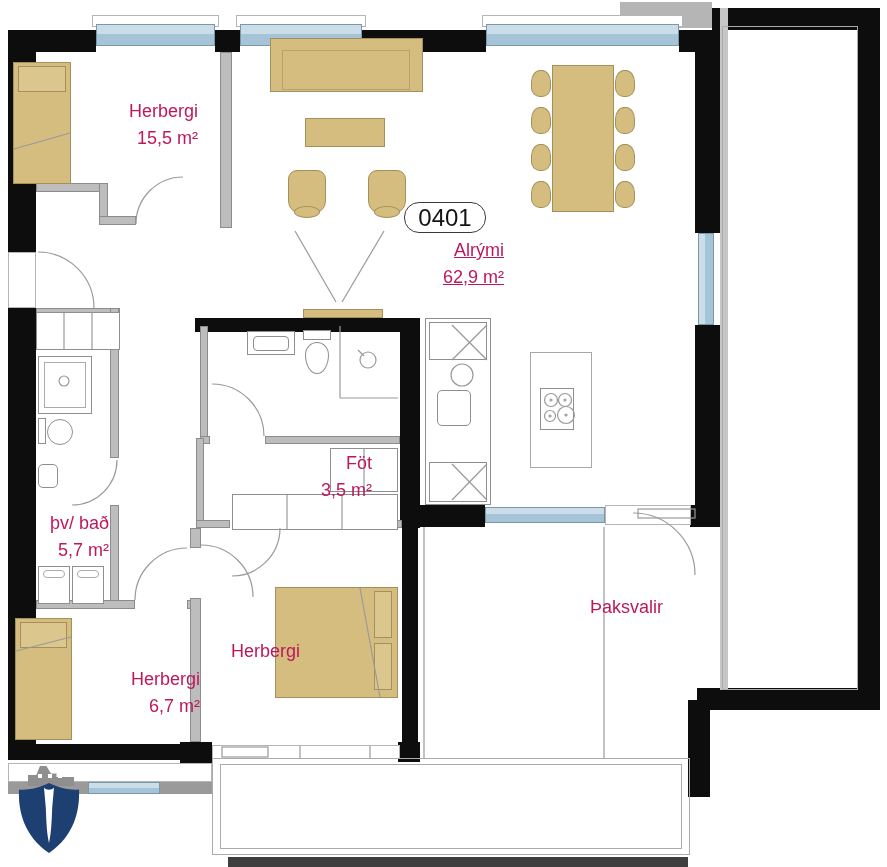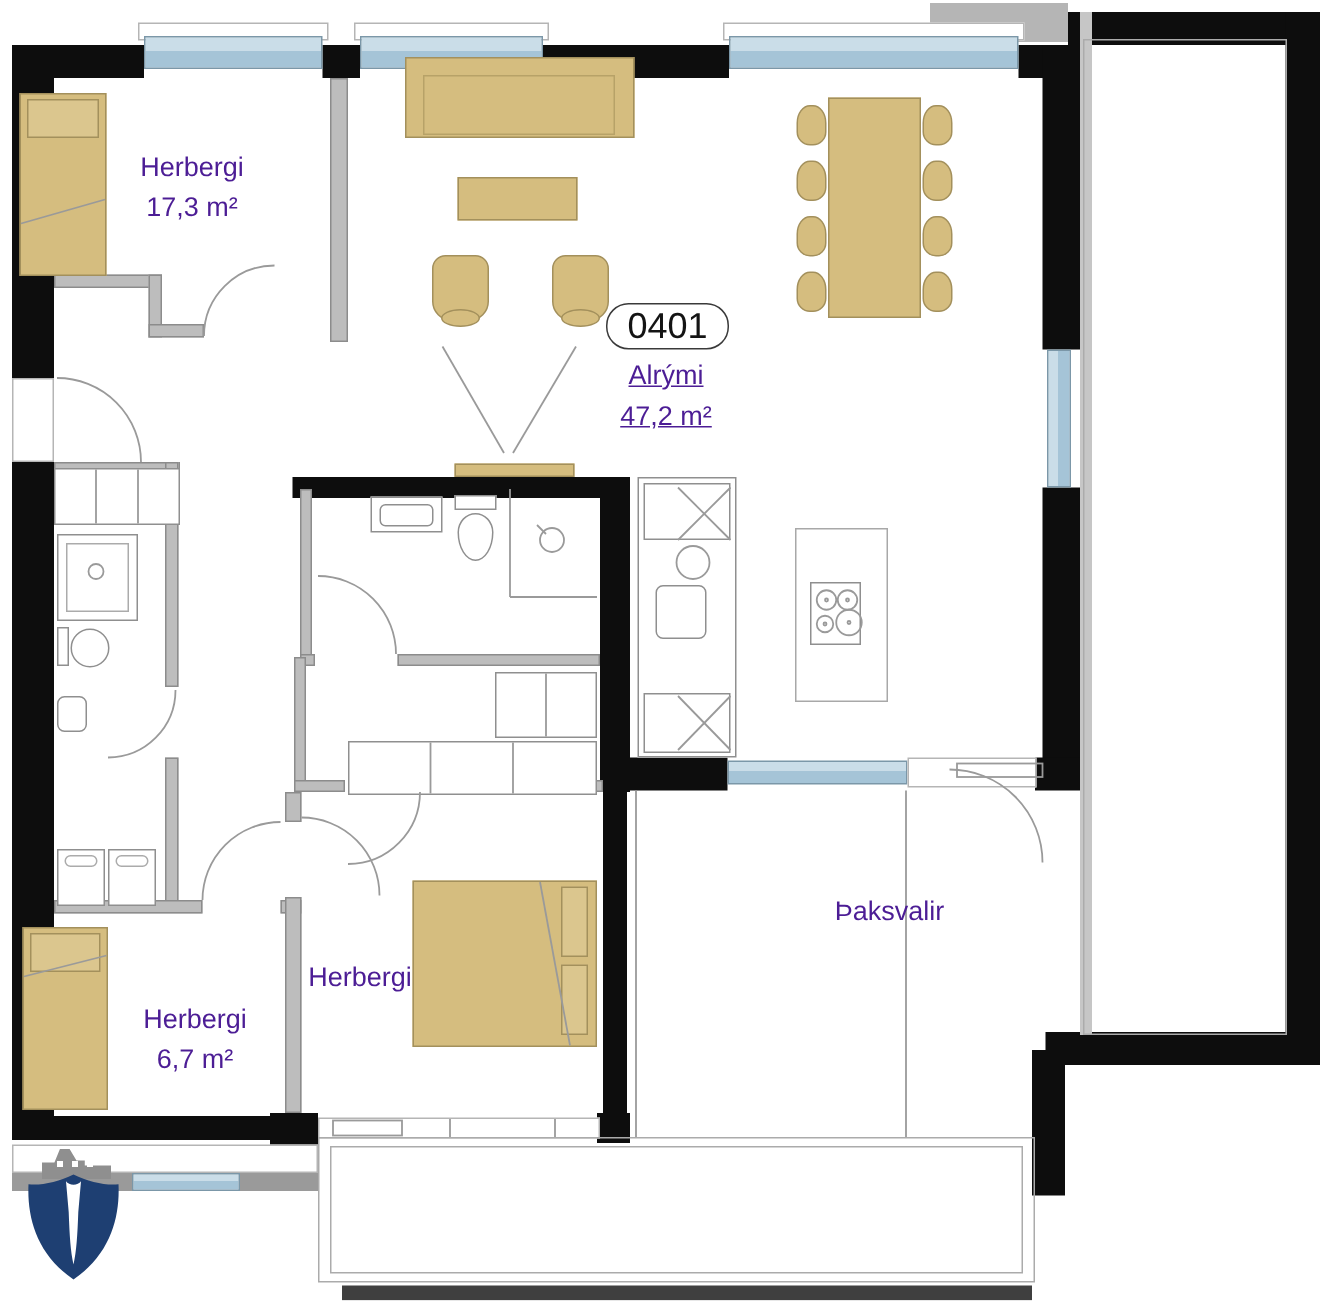--- a/index.html
+++ b/index.html
@@ -17,21 +17,21 @@
   .tan{position:absolute;background:#d5bd7f;border:1px solid #a3905c;box-sizing:border-box;}
   .tanline{position:absolute;border:1px solid #b7a268;box-sizing:border-box;}
   .pillow{position:absolute;background:#dbc68e;border:1px solid #a3905c;box-sizing:border-box;}
   .fix{position:absolute;background:#fff;border:1px solid #8f8f8f;box-sizing:border-box;}
   .chair{position:absolute;width:20px;height:27px;background:#d5bd7f;border:1px solid #a3905c;
          box-sizing:border-box;border-radius:9px 9px 9px 9px/12px 12px 9px 9px;}
   .armchair{position:absolute;width:38px;height:44px;background:#d5bd7f;border:1px solid #a3905c;
          box-sizing:border-box;border-radius:9px 9px 13px 13px;}
   .armchair::after{content:"";position:absolute;left:5px;bottom:-5px;width:24px;height:10px;
          background:#d5bd7f;border:1px solid #a3905c;border-radius:50%;}
-  .room-label{position:absolute;font-size:18px;color:#4c1d95;text-align:center;line-height:1.5;}
+  .room-label{position:absolute;font-size:18px;color:#be185d;text-align:right;line-height:1.5;}
   .badge{position:absolute;left:404px;top:202px;width:80px;height:29px;border:1.5px solid #3a3a3a;
          border-radius:15px;display:flex;align-items:center;justify-content:center;
          font-size:24px;color:#141414;background:#fff;}
   #svg-overlay{position:absolute;left:0;top:0;z-index:30;pointer-events:none;}
   .logo-name{position:absolute;left:99px;top:784px;font-weight:bold;font-size:39px;
          color:#1e3f72;letter-spacing:1px;z-index:50;}
   .logo-tag{position:absolute;left:101px;top:823px;font-size:27px;color:#a8a8a8;
          letter-spacing:0.5px;z-index:50;}
   .house{position:absolute;left:28px;top:766px;width:46px;height:20px;background:#8f8f8f;z-index:42;
          clip-path:polygon(0 100%,0 45%,18% 45%,26% 0,40% 0,50% 38%,62% 38%,62% 55%,100% 55%,100% 100%);}
@@ -213,30 +213,38 @@
       <path d="M 300 746 L 300 758"></path>
         <path d="M 370 746 L 370 758"></path>
 
       <path d="M 424 527 L 424 758"></path>
       <path d="M 604 527 L 604 758"></path>
     </g>
   </svg>
 
   <div class="room-label z40" style="left:58px;top:98px;width:140px;">
     <div class="lbl-line">Herbergi</div>
-    <div class="lbl-line">17,3 m²</div>
+    <div class="lbl-line">15,5 m²</div>
   </div>
   <div class="badge z40">
     <span>0401</span>
   </div>
   <div class="room-label z40" style="left:384px;top:237px;width:120px;text-decoration:underline;">
     <div class="lbl-line">Alrými</div>
-    <div class="lbl-line">47,2 m²</div>
+    <div class="lbl-line">62,9 m²</div>
   </div>
   <div class="room-label z40" style="left:247px;top:386px;width:120px;">
+  </div>
+  <div class="room-label z40" style="left:252px;top:450px;width:120px;">
+    <div class="lbl-line">Föt</div>
+    <div class="lbl-line">3,5 m²</div>
+  </div>
+  <div class="room-label z40" style="left:9px;top:510px;width:100px;">
+    <div class="lbl-line">þv/ bað</div>
+    <div class="lbl-line">5,7 m²</div>
   </div>
   <div class="room-label z40" style="left:60px;top:666px;width:140px;">
     <div class="lbl-line">Herbergi</div>
     <div class="lbl-line">6,7 m²</div>
   </div>
   <div class="room-label z40" style="left:180px;top:638px;width:120px;">
     <div class="lbl-line">Herbergi</div>
   </div>
   <div class="room-label z40" style="left:523px;top:594px;width:140px;">
     <div class="lbl-line">Þaksvalir</div>

